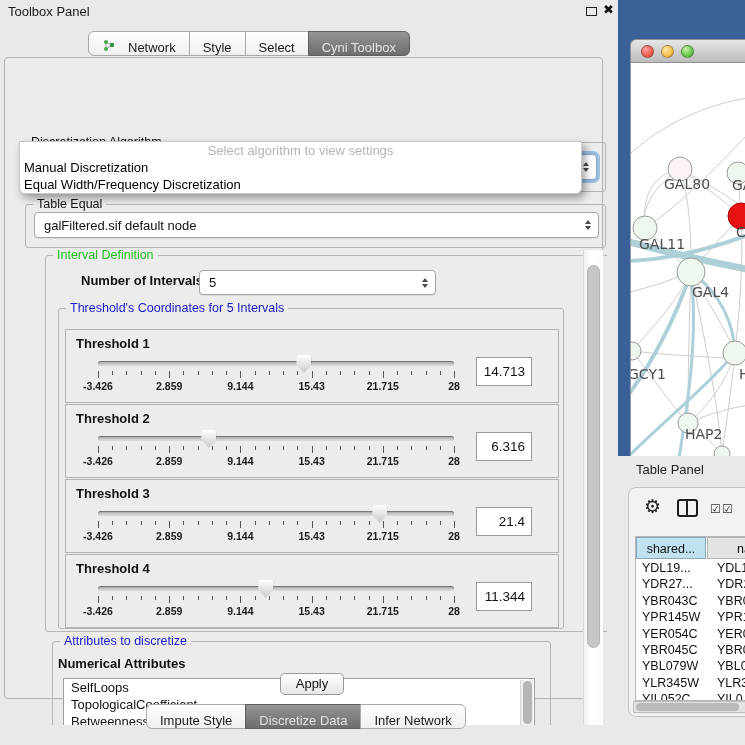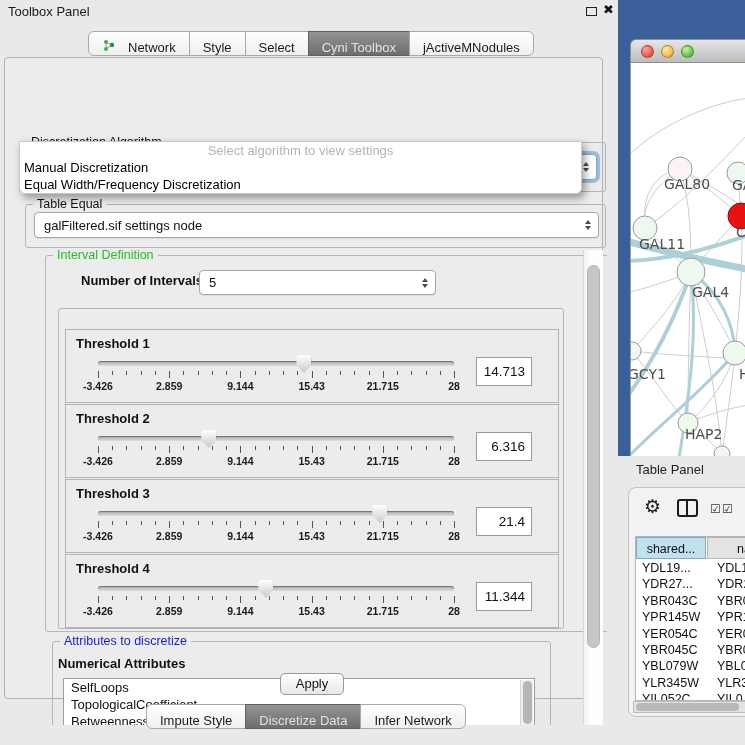--- a/index.html
+++ b/index.html
@@ -146,23 +146,20 @@
         </div>
         <div class="seg">
           <span>Style</span>
         </div>
         <div class="seg">
           <span>Select</span>
         </div>
         <div class="seg sel">
           <span>Cyni Toolbox</span>
         </div>
-        <div class="seg">
-          <span>jActiveMNodules</span>
-        </div>
       </div>
 
     <div id="content-panel">
 
       <div id="alg-group" class="group">
         <span class="gtitle">Discretization Algorithm</span>
       </div>
       <div id="alg-combo" class="combo">
         <span class="stepper">
             <span class="tri-up"></span>
@@ -173,21 +170,21 @@
         <div class="ph">Select algorithm to view settings</div>
         <div id="alg-options">
             <div class="opt em">Manual Discretization</div>
             <div class="opt">Equal Width/Frequency Discretization</div>
           </div>
       </div>
 
       <div id="tabledata-group" class="group">
         <span class="gtitle">Table Equal</span>
         <div id="tabledata-combo" class="combo">
-          <span>galFiltered.sif settings node</span>
+          <span>galFiltered.sif default node</span>
           <span class="stepper">
               <span class="tri-up"></span>
               <span class="tri-down"></span>
             </span>
         </div>
       </div>
 
       <div id="viewport">
 
         <div id="interval-group" class="group">
@@ -195,20 +192,21 @@
           <span id="noi-label">Number of Intervals</span>
           <div id="noi-combo" class="combo">
             <span>5</span>
             <span class="stepper">
                 <span class="tri-up"></span>
                 <span class="tri-down"></span>
               </span>
           </div>
 
           <div id="thresholds-group" class="group">
+            <span class="gtitle blue">Threshold's Coordinates for 5 Intervals</span>
 
             <div class="threshold-panel" style="top:20px">
               <span class="th-label">Threshold 1</span>
               <div class="slider-wrap">
                   <div class="track"></div>
                   <div class="thumb" style="left: 57.72%;"></div>
                 </div>
               <div class="ticks">
                   <div class="tick major" style="left: 0%;"></div>
                   <div class="tick" style="left: 4%;"></div>

